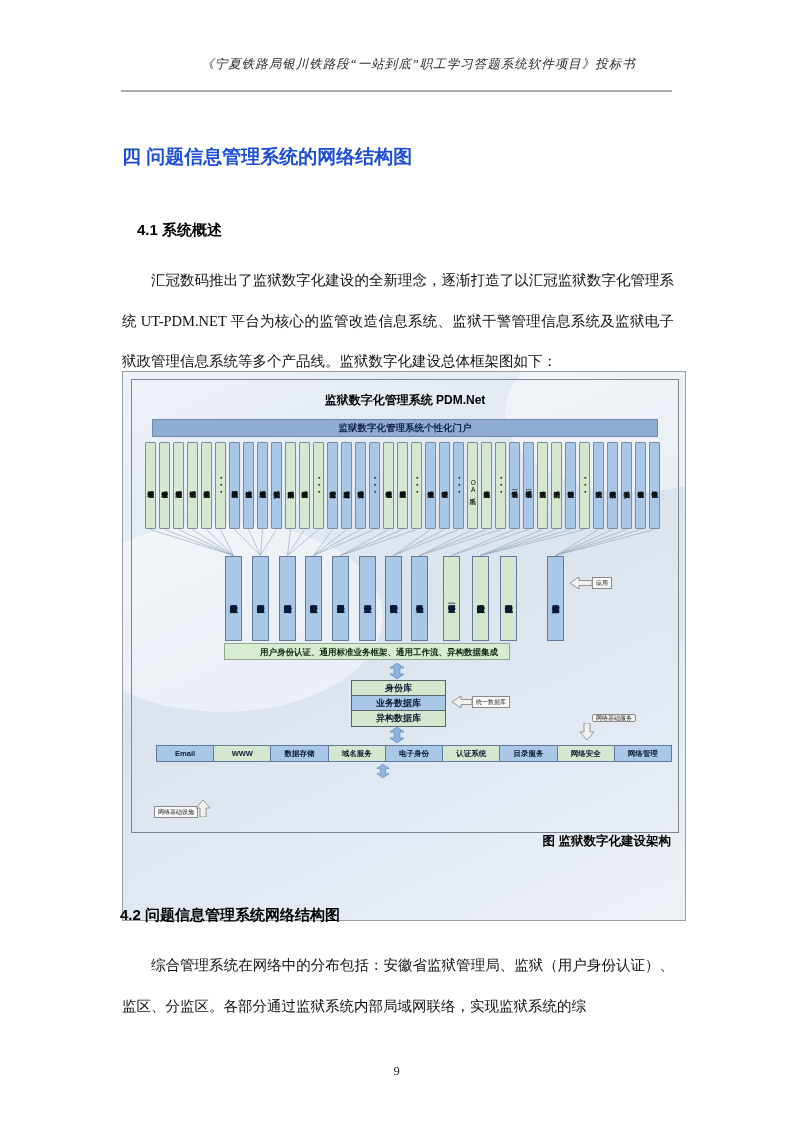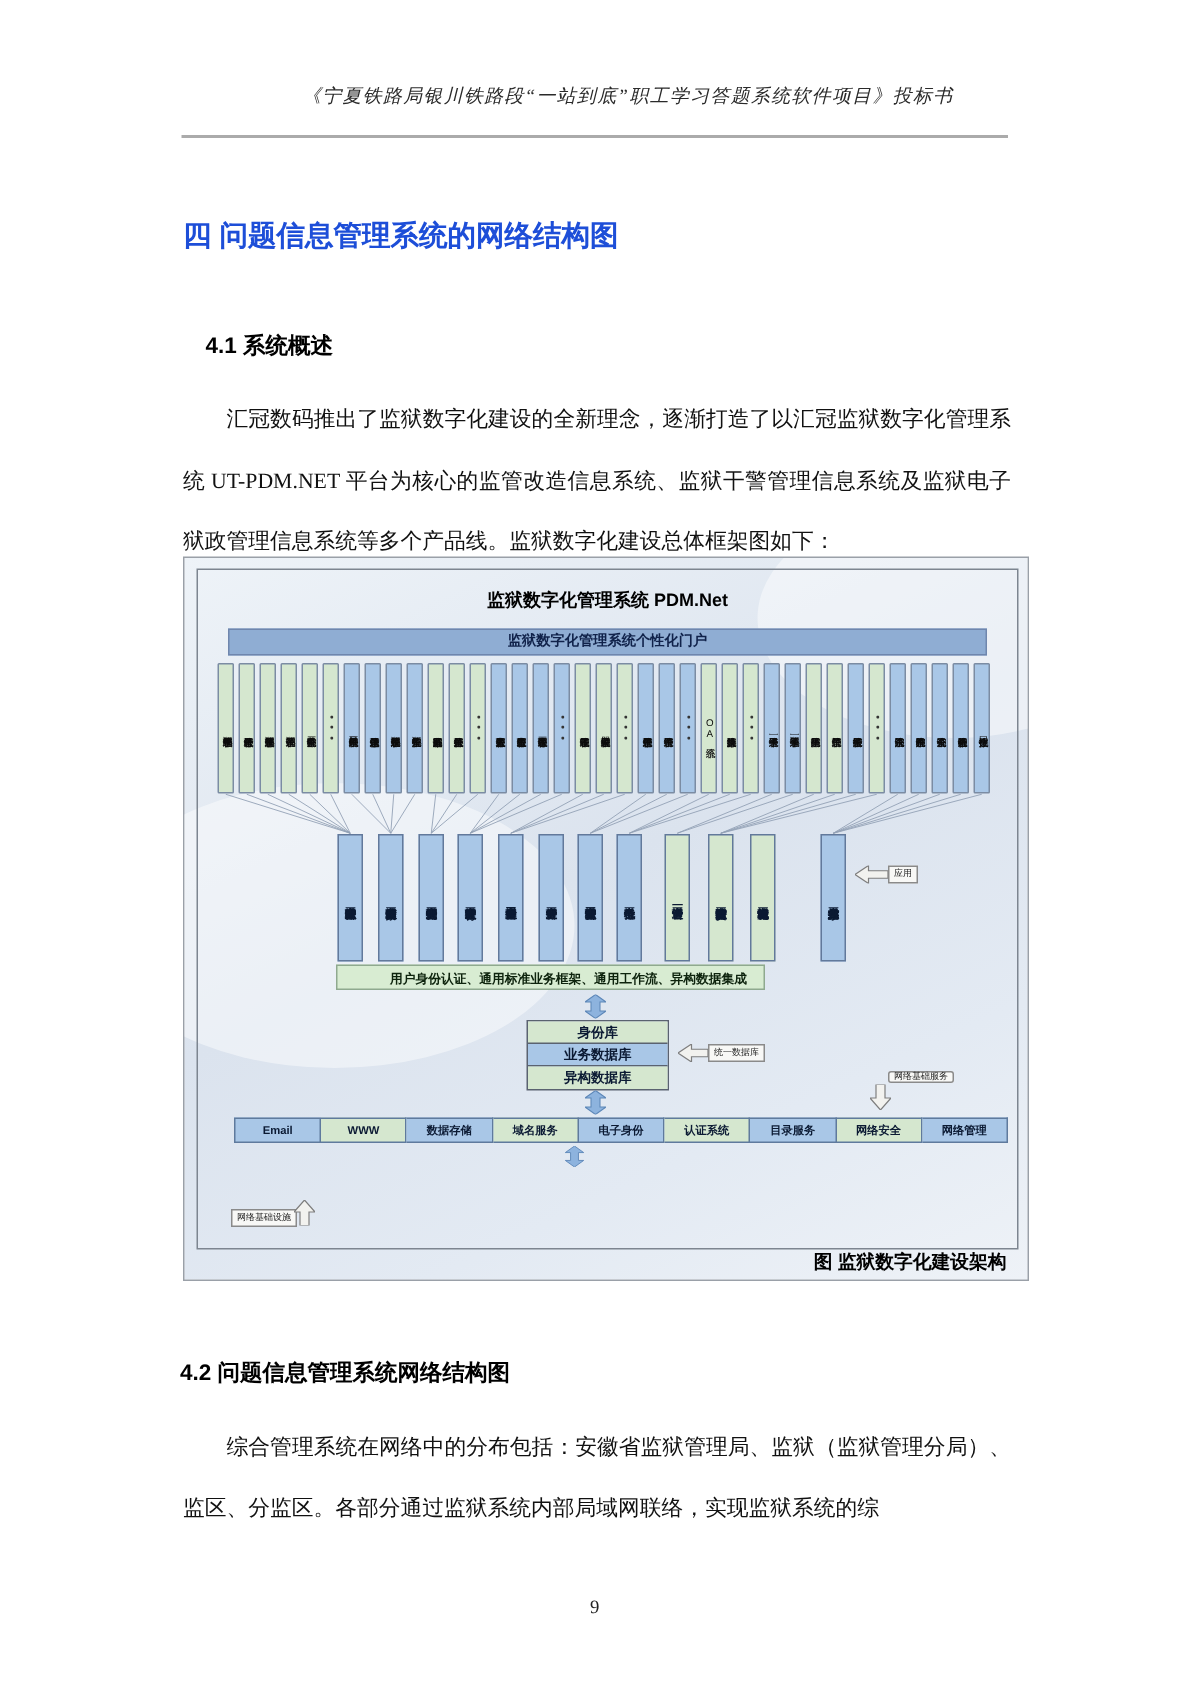--- a/index.html
+++ b/index.html
@@ -18,21 +18,21 @@
       font-weight:bold;font-size:15px;color:#000;}
   .h2-41{top:221px;left:137px;}
   .h2-42{top:906px;left:120px;}
   .para{position:absolute;left:122px;width:552px;font-size:14.5px;line-height:40.5px;
         text-align:justify;text-indent:2em;color:#111;}
   .para-41{top:260px;}
   .para-42{top:945px;}
   .pageno{position:absolute;top:1064px;left:0;right:0;text-align:center;font-size:12.5px;color:#222;}
 
   
-  .diagram{position:absolute;left:122px;top:371px;width:564px;height:483px;box-sizing:border-box;
+  .diagram{position:absolute;left:122px;top:371px;width:564px;height:550px;box-sizing:border-box;
            border:1px solid #9aa0a8;overflow:hidden;
            background:linear-gradient(155deg,#eef3f8 0%,#dbe3ee 45%,#e3eaf3 75%,#eef2f7 100%);
            font-family:"Liberation Sans","DejaVu Sans",sans-serif;}
   .blob{position:absolute;border-radius:50%;background:rgba(255,255,255,.45);}
   .blob1{left:-60px;top:150px;width:320px;height:190px;}
   .blob2{right:-80px;top:-40px;width:260px;height:160px;}
   .frame{position:absolute;left:8px;top:7px;width:546px;height:452px;box-sizing:content-box;
          border:1px solid #7d8590;}
   .dg-title{position:absolute;top:12px;left:0;right:0;text-align:center;
             font-weight:bold;font-size:12px;color:#000;}
@@ -269,16 +269,16 @@
         <svg width="14" height="17" viewBox="0 0 14 17">
           <polygon points="7,0 14,8 10,8 10,17 4,17 4,8 0,8" fill="#f2f2ef" stroke="#7e7e7e" stroke-width="0.8"></polygon>
         </svg>
       </div>
     </div>
 
     <div class="dg-caption">图  监狱数字化建设架构</div>
   </div>
 
   <div class="h2 h2-42">4.2 问题信息管理系统网络结构图</div>
-  <div class="para para-42">综合管理系统在网络中的分布包括：安徽省监狱管理局、监狱（监狱管理分局）、监区、分监区。各部分通过监狱系统内部局域网联络，实现监狱系统的综</div>
+  <div class="para para-42">综合管理系统在网络中的分布包括：安徽省监狱管理局、监狱（用户身份认证）、监区、分监区。各部分通过监狱系统内部局域网联络，实现监狱系统的综</div>
 
   <div class="pageno">9</div>
 </div>
 
 </body></html>

